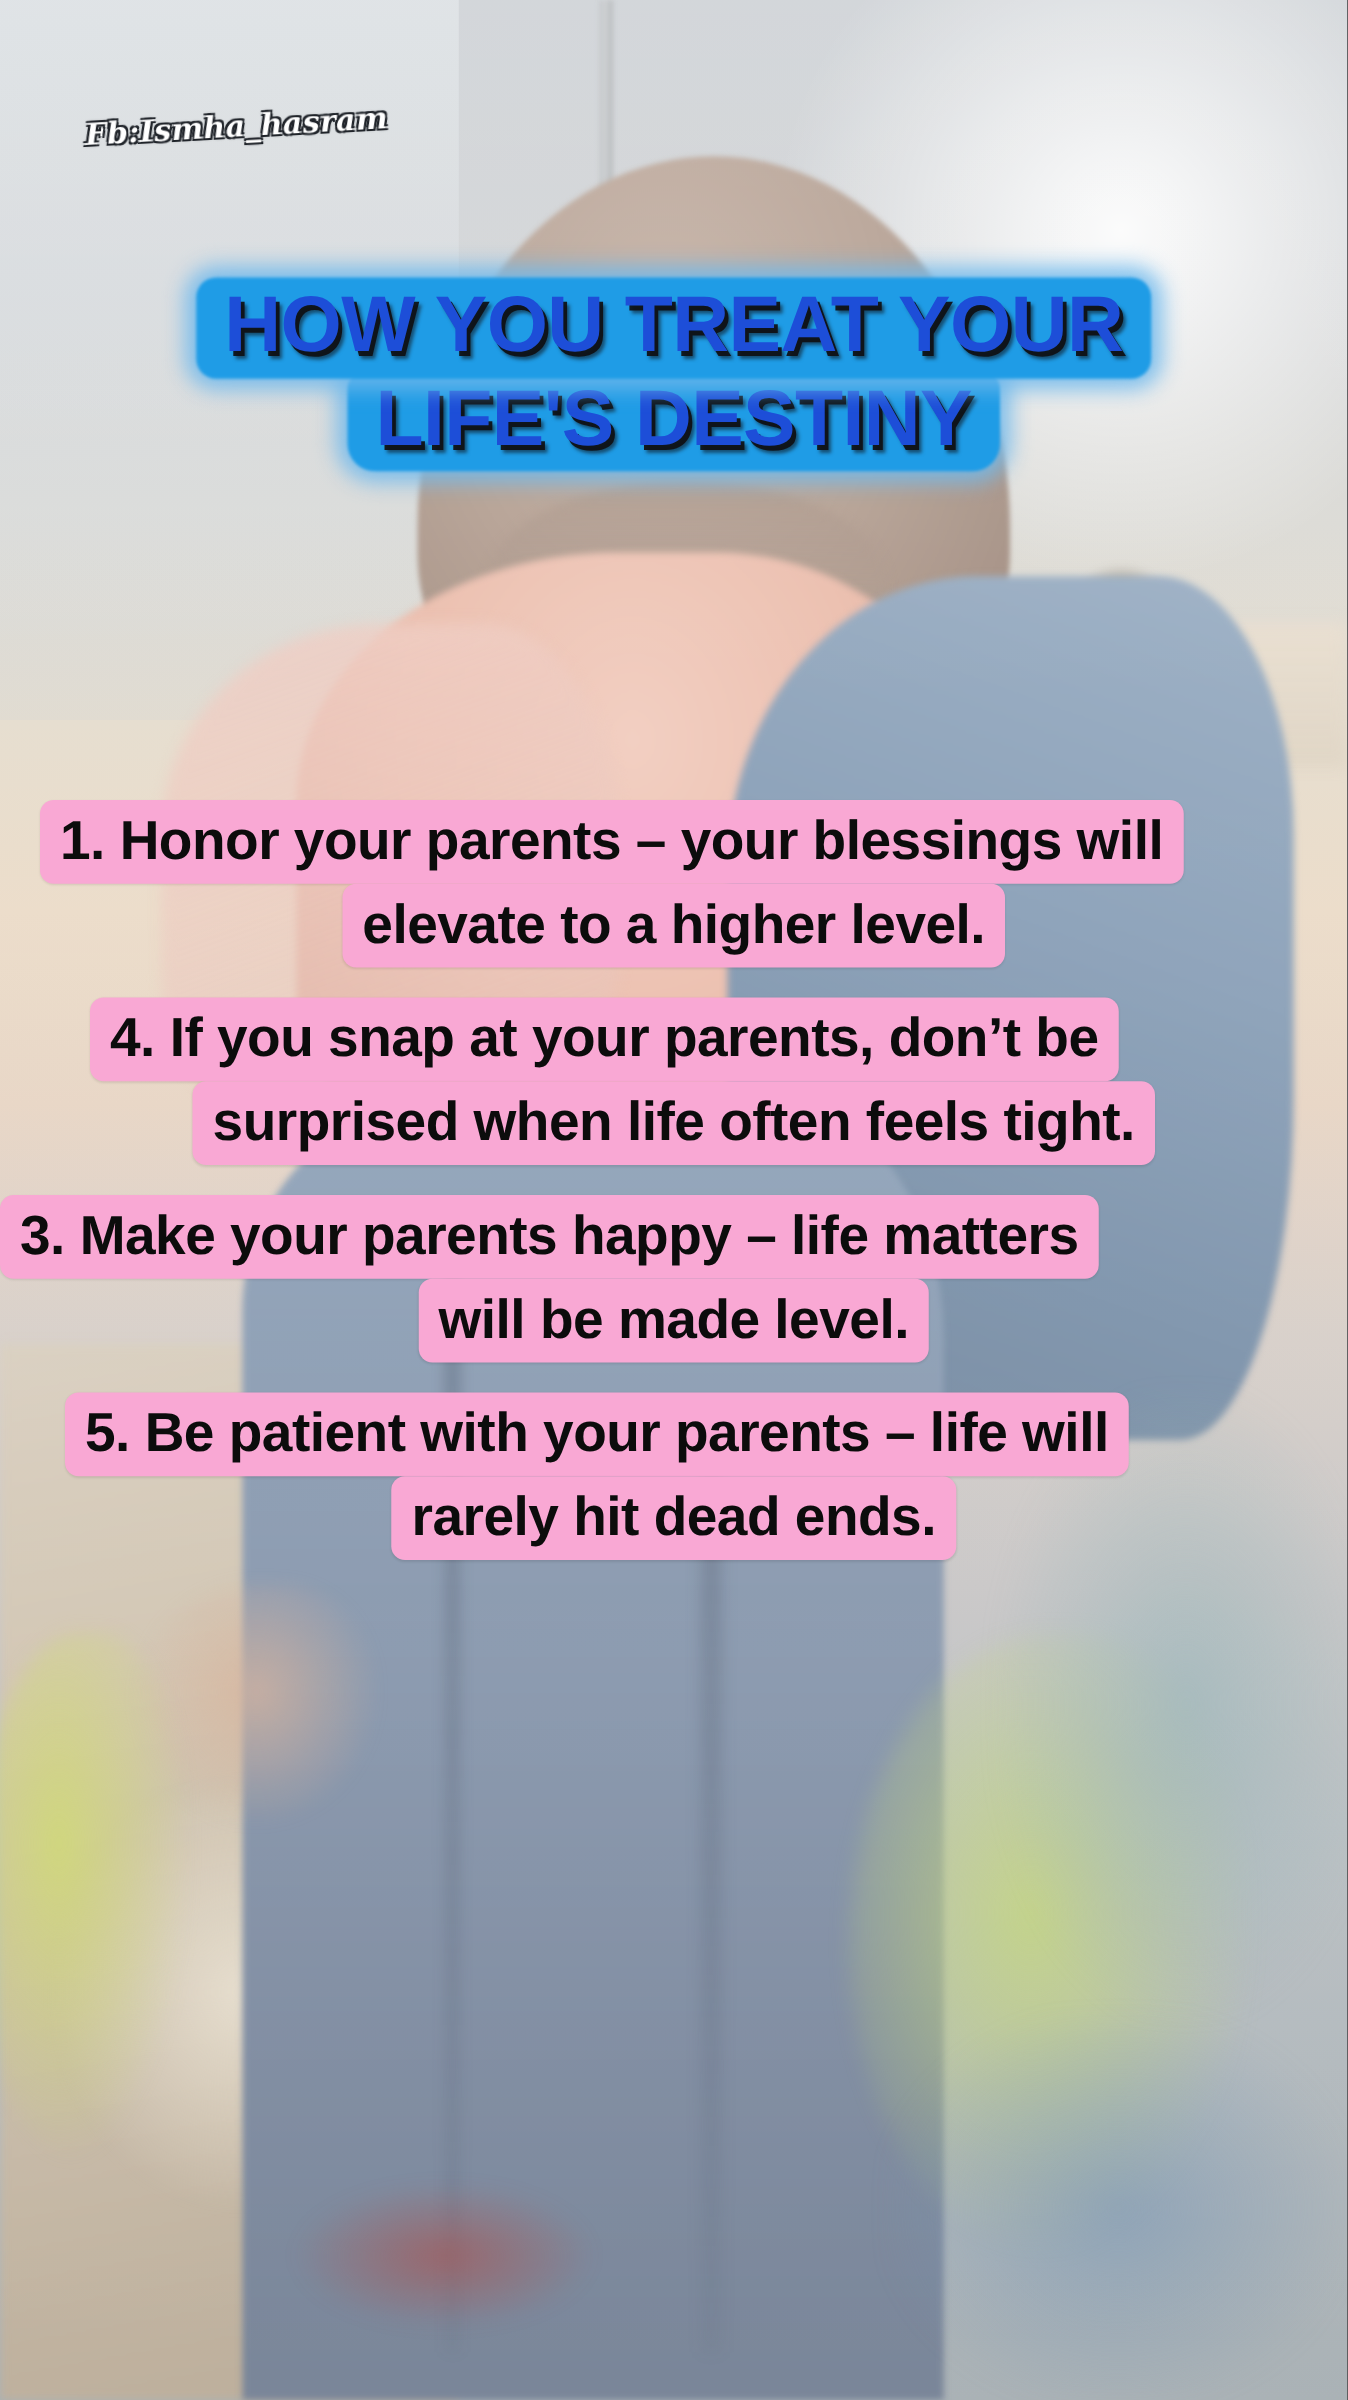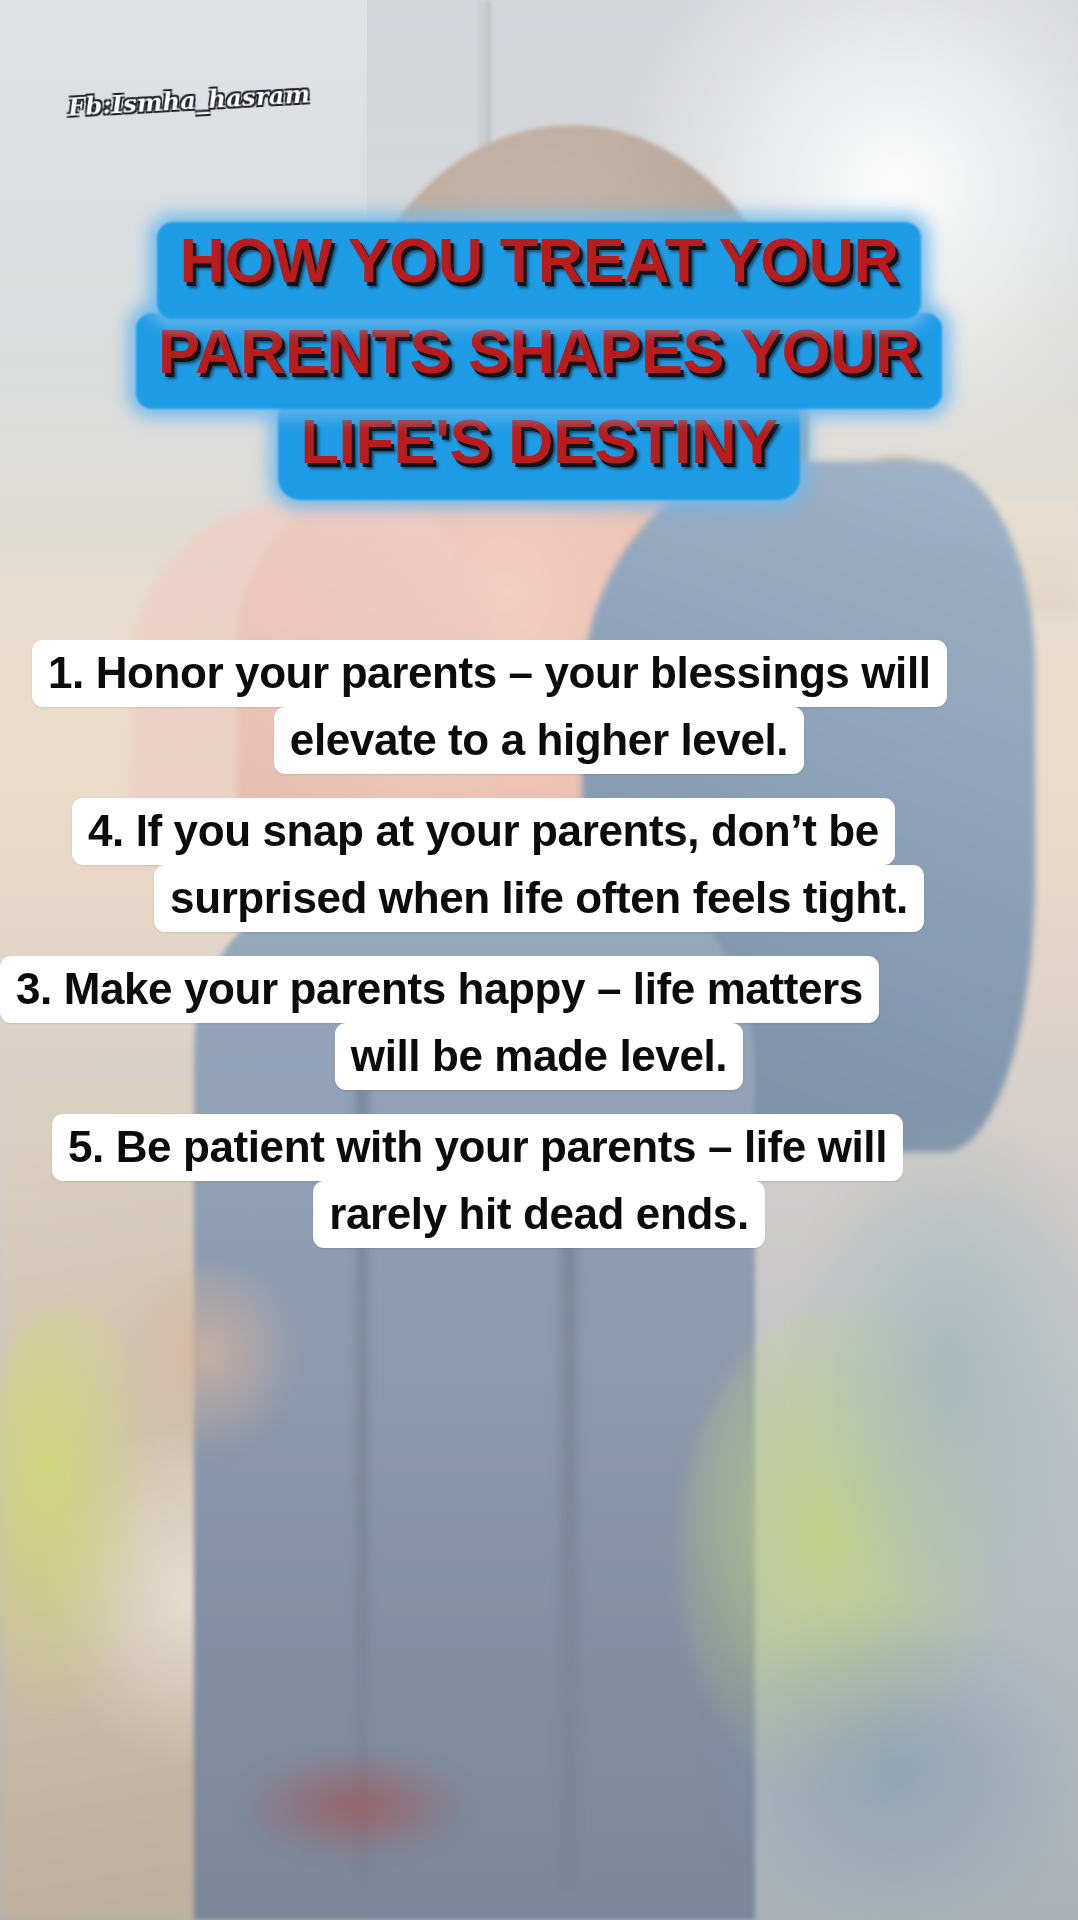--- a/index.html
+++ b/index.html
@@ -193,26 +193,26 @@
   #title{
     position:absolute;
     left:0; right:0; top:222px;
     display:flex;
     flex-direction:column;
     align-items:center;
   }
   .tline{
     position:relative;
     display:inline-block;
-    padding:6px 22px 25px 22px;
+    padding:6px 22px 9px 22px;
     font-size:63px;
     line-height:1.04;
     font-weight:900;
     letter-spacing:-0.5px;
-    color:#b91c1c;
+    color:#1d4ed8;
     white-space:nowrap;
     font-family:"Liberation Sans", sans-serif;
     text-shadow:
       3px 4px 0 rgba(15,15,18,.92),
       5px 6px 3px rgba(15,15,18,.55);
   }
   .tline::before{
     content:"";
     position:absolute;
     inset:0;
@@ -234,21 +234,21 @@
     top:640px;
   }
   .item{
     display:flex;
     flex-direction:column;
     margin-bottom:24px;
   }
   .item .ln{
     display:block;
     align-self:center;
-    background:#ffffff;
+    background:#f9a8d4;
     color:#0c0c0c;
     font-weight:800;
     font-size:44px;
     line-height:1.16;
     letter-spacing:-0.4px;
     padding:7px 16px 9px 16px;
     border-radius:11px;
     white-space:nowrap;
     font-family:"Liberation Sans", sans-serif;
     box-shadow:0 1px 2px rgba(0,0,0,.10);
@@ -300,21 +300,20 @@
     <div class="bgl teal-r"></div>
     <div class="bgl red-b"></div>
     <div class="bgl blue-br"></div>
     <div class="bgl wash"></div>
   </div>
 
   <div id="watermark">Fb:Ismha_hasram</div>
 
   <div id="title">
     <span class="tline tline-1">HOW YOU TREAT YOUR</span>
-    <span class="tline tline-2">PARENTS SHAPES YOUR</span>
     <span class="tline tline-3">LIFE'S DESTINY</span>
   </div>
 
   <div id="list">
 
     <div class="item ind1">
       <span class="ln first">1. Honor your parents – your blessings will</span>
       <span class="ln second">elevate to a higher level.</span>
     </div>
 

